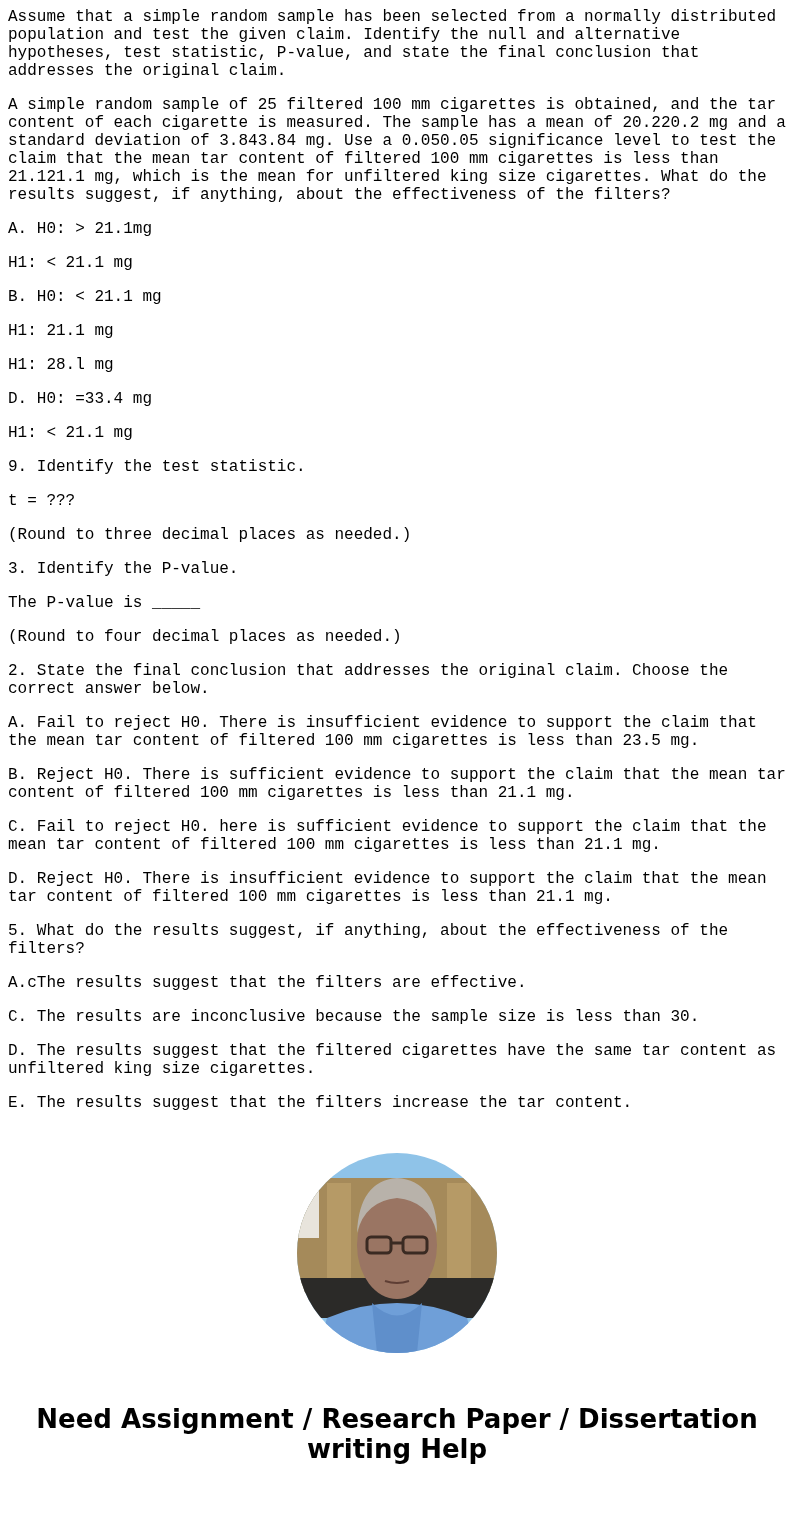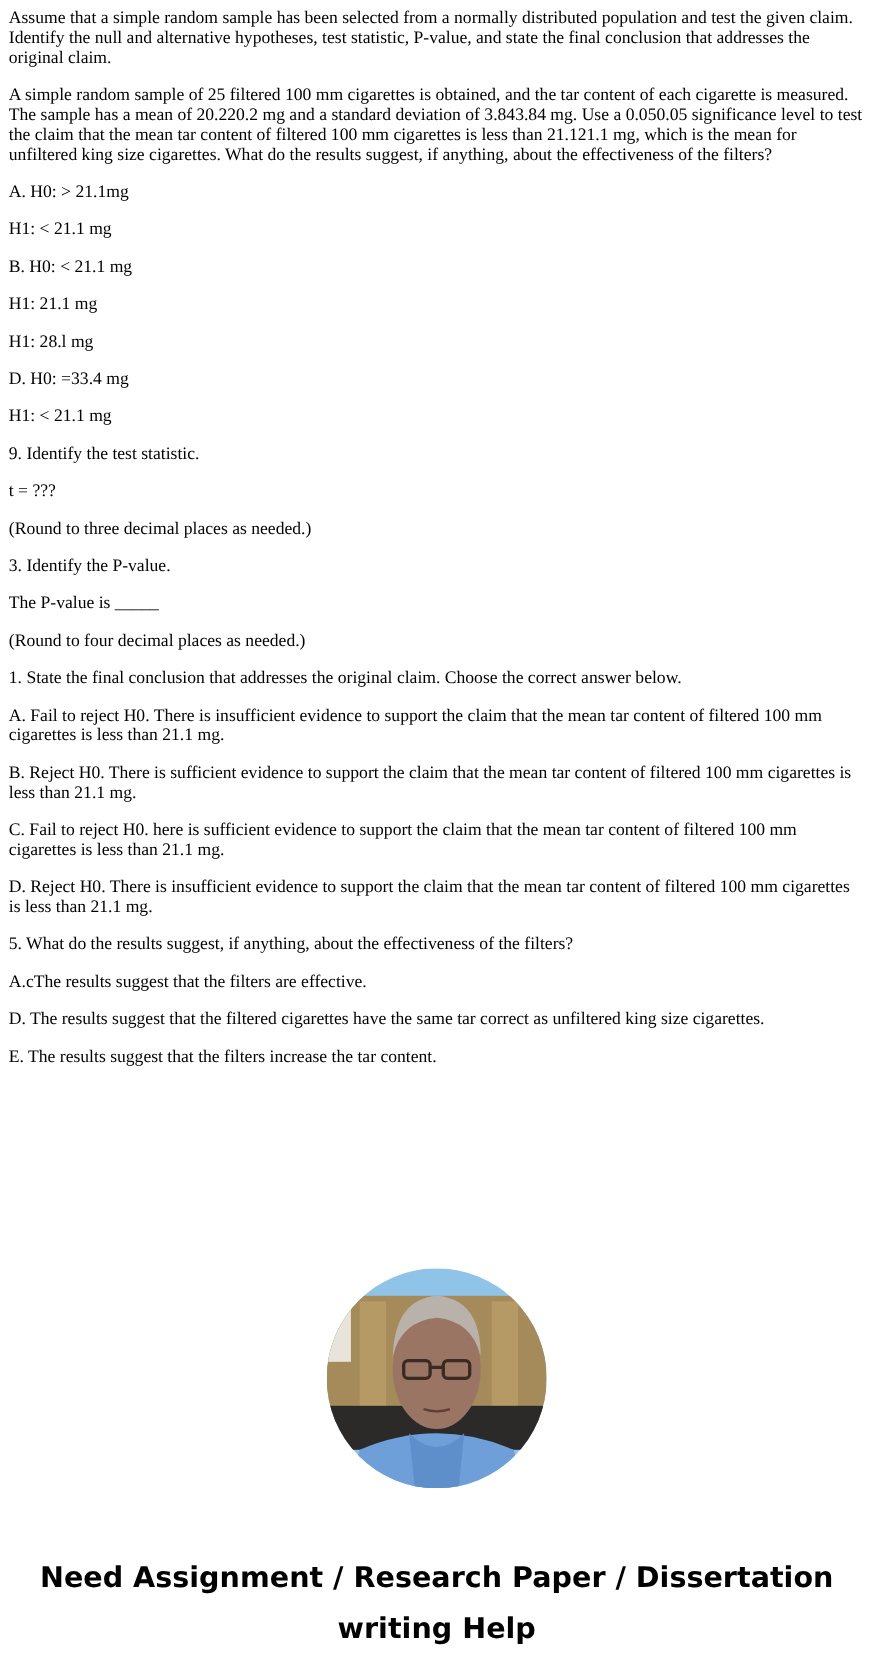--- a/index.html
+++ b/index.html
@@ -7,38 +7,38 @@
     width: 794px;
     height: 1523px;
     overflow: hidden;
     position: relative;
     font-family: "Liberation Serif", "DejaVu Serif", serif;
     font-size: 16px;
     line-height: 18px;
     color: #000000;
   }
   .content { position: absolute; left: 8px; top: 8px; width: 778px; }
-  .content p { margin: 0 0 16px 0; }
+  .content p { margin: 0 0 16px 0; font-family: Liberation Mono, monospace; }
   .avatar-wrap {
     position: absolute;
     left: 297px; top: 1153px;
     width: 200px; height: 200px;
     border-radius: 50%;
     overflow: hidden;
   }
   .footer {
     position: absolute;
     left: 0; top: 1404px; width: 794px;
     text-align: center;
     font-family: "DejaVu Sans", sans-serif;
     font-weight: bold;
     font-size: 26px;
     line-height: 30px;
   }
-  .footer div { margin: 16px; }
+  .footer div { margin: 0; }
 </style>
 </head>
 <body>
 
 <div class="content">
   <p>Assume that a simple random sample has been selected from a normally distributed population and test the given claim. Identify the null and alternative hypotheses, test statistic, P-value, and state the final conclusion that addresses the original claim.</p>
   <p>A simple random sample of 25 filtered 100 mm cigarettes is obtained, and the tar content of each cigarette is measured. The sample has a mean of 20.220.2 mg and a standard deviation of 3.843.84 mg. Use a 0.050.05 significance level to test the claim that the mean tar content of filtered 100 mm cigarettes is less than 21.121.1 mg, which is the mean for unfiltered king size cigarettes. What do the results suggest, if anything, about the effectiveness of the filters?</p>
 
   <p>A. H0: &gt; 21.1mg</p>
   <p>H1: &lt; 21.1 mg</p>
@@ -49,29 +49,30 @@
   <p>H1: &lt; 21.1 mg</p>
 
   <p>9. Identify the test statistic.</p>
   <p>t = ???</p>
   <p>(Round to three decimal places as needed.)</p>
 
   <p>3. Identify the P-value.</p>
   <p>The P-value is _____</p>
   <p>(Round to four decimal places as needed.)</p>
 
-  <p>1. State the final conclusion that addresses the original claim. Choose the correct answer below.</p>
-  <p>A. Fail to reject H0. There is insufficient evidence to support the claim that the mean tar content of filtered 100 mm cigarettes is less than 21.1 mg.</p>
+  <p>2. State the final conclusion that addresses the original claim. Choose the correct answer below.</p>
+  <p>A. Fail to reject H0. There is insufficient evidence to support the claim that the mean tar content of filtered 100 mm cigarettes is less than 23.5 mg.</p>
   <p>B. Reject H0. There is sufficient evidence to support the claim that the mean tar content of filtered 100 mm cigarettes is less than 21.1 mg.</p>
   <p>C. Fail to reject H0. here is sufficient evidence to support the claim that the mean tar content of filtered 100 mm cigarettes is less than 21.1 mg.</p>
   <p>D. Reject H0. There is insufficient evidence to support the claim that the mean tar content of filtered 100 mm cigarettes is less than 21.1 mg.</p>
 
   <p>5. What do the results suggest, if anything, about the effectiveness of the filters?</p>
   <p>A.cThe results suggest that the filters are effective.</p>
-  <p>D. The results suggest that the filtered cigarettes have the same tar correct as unfiltered king size cigarettes.</p>
+  <p>C. The results are inconclusive because the sample size is less than 30.</p>
+  <p>D. The results suggest that the filtered cigarettes have the same tar content as unfiltered king size cigarettes.</p>
   <p>E. The results suggest that the filters increase the tar content.</p>
 </div>
 
 <div class="avatar-wrap">
   <svg width="200" height="200" viewBox="0 0 200 200">
     <rect x="0" y="0" width="200" height="200" fill="#8fc3e8"></rect>
     <rect x="0" y="25" width="200" height="115" fill="#a58a5a"></rect>
     <rect x="0" y="25" width="22" height="60" fill="#e8e4dc"></rect>
     <rect x="30" y="30" width="24" height="100" fill="#b69a66"></rect>
     <rect x="150" y="30" width="24" height="100" fill="#b69a66"></rect>

